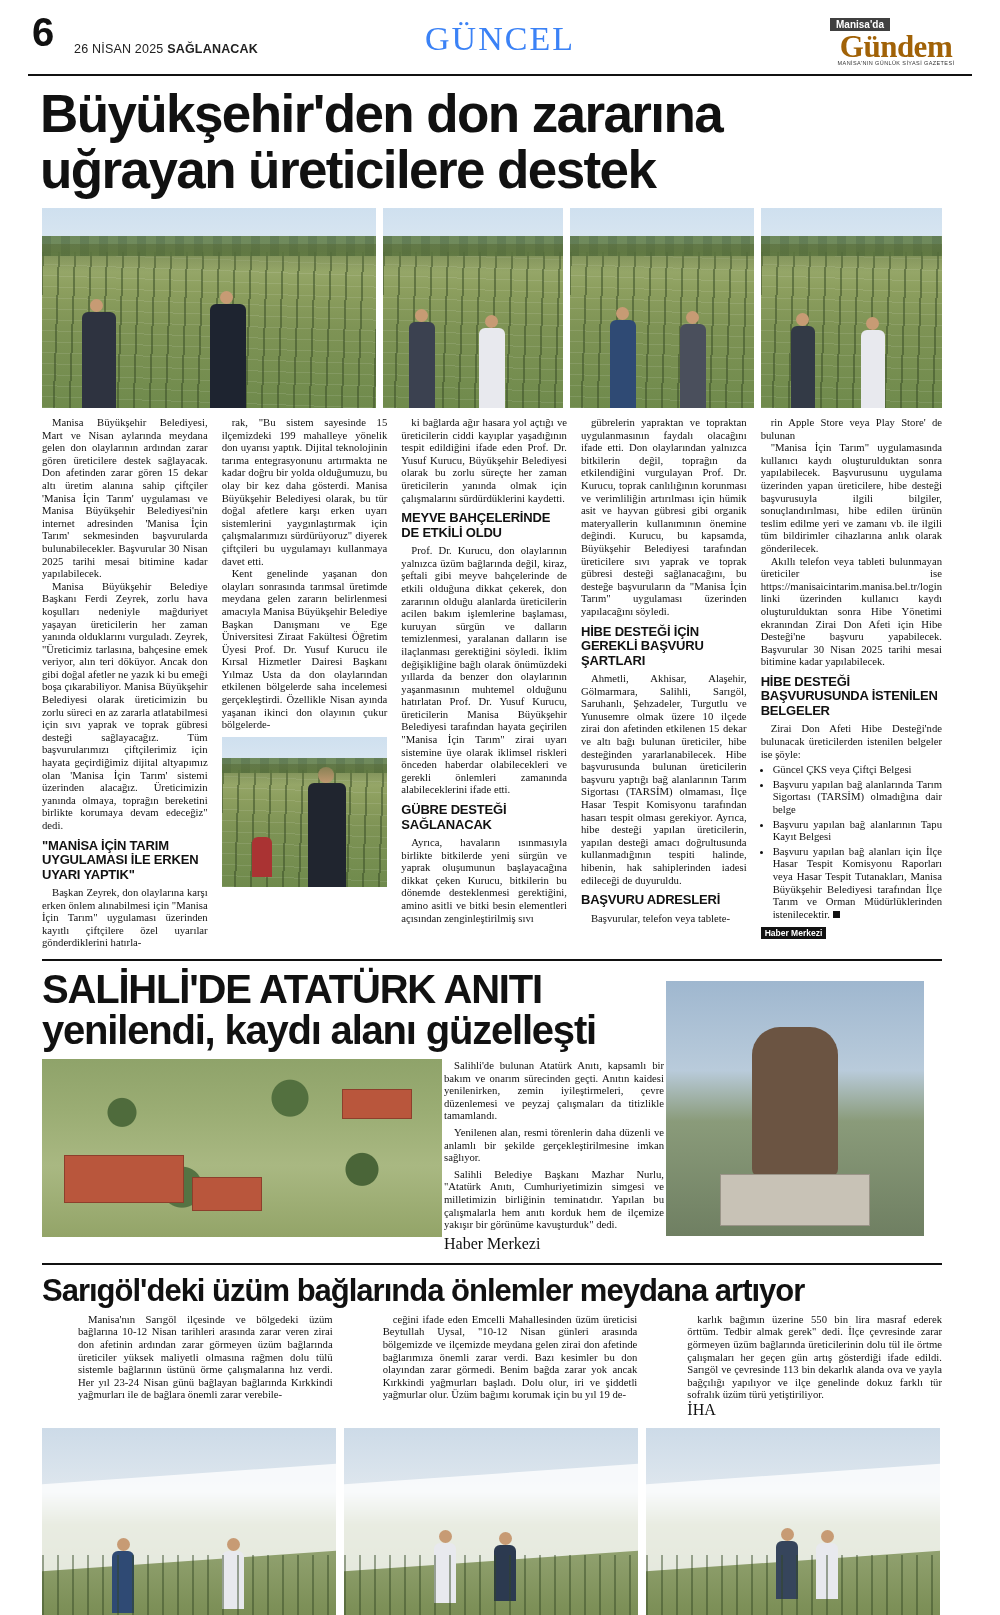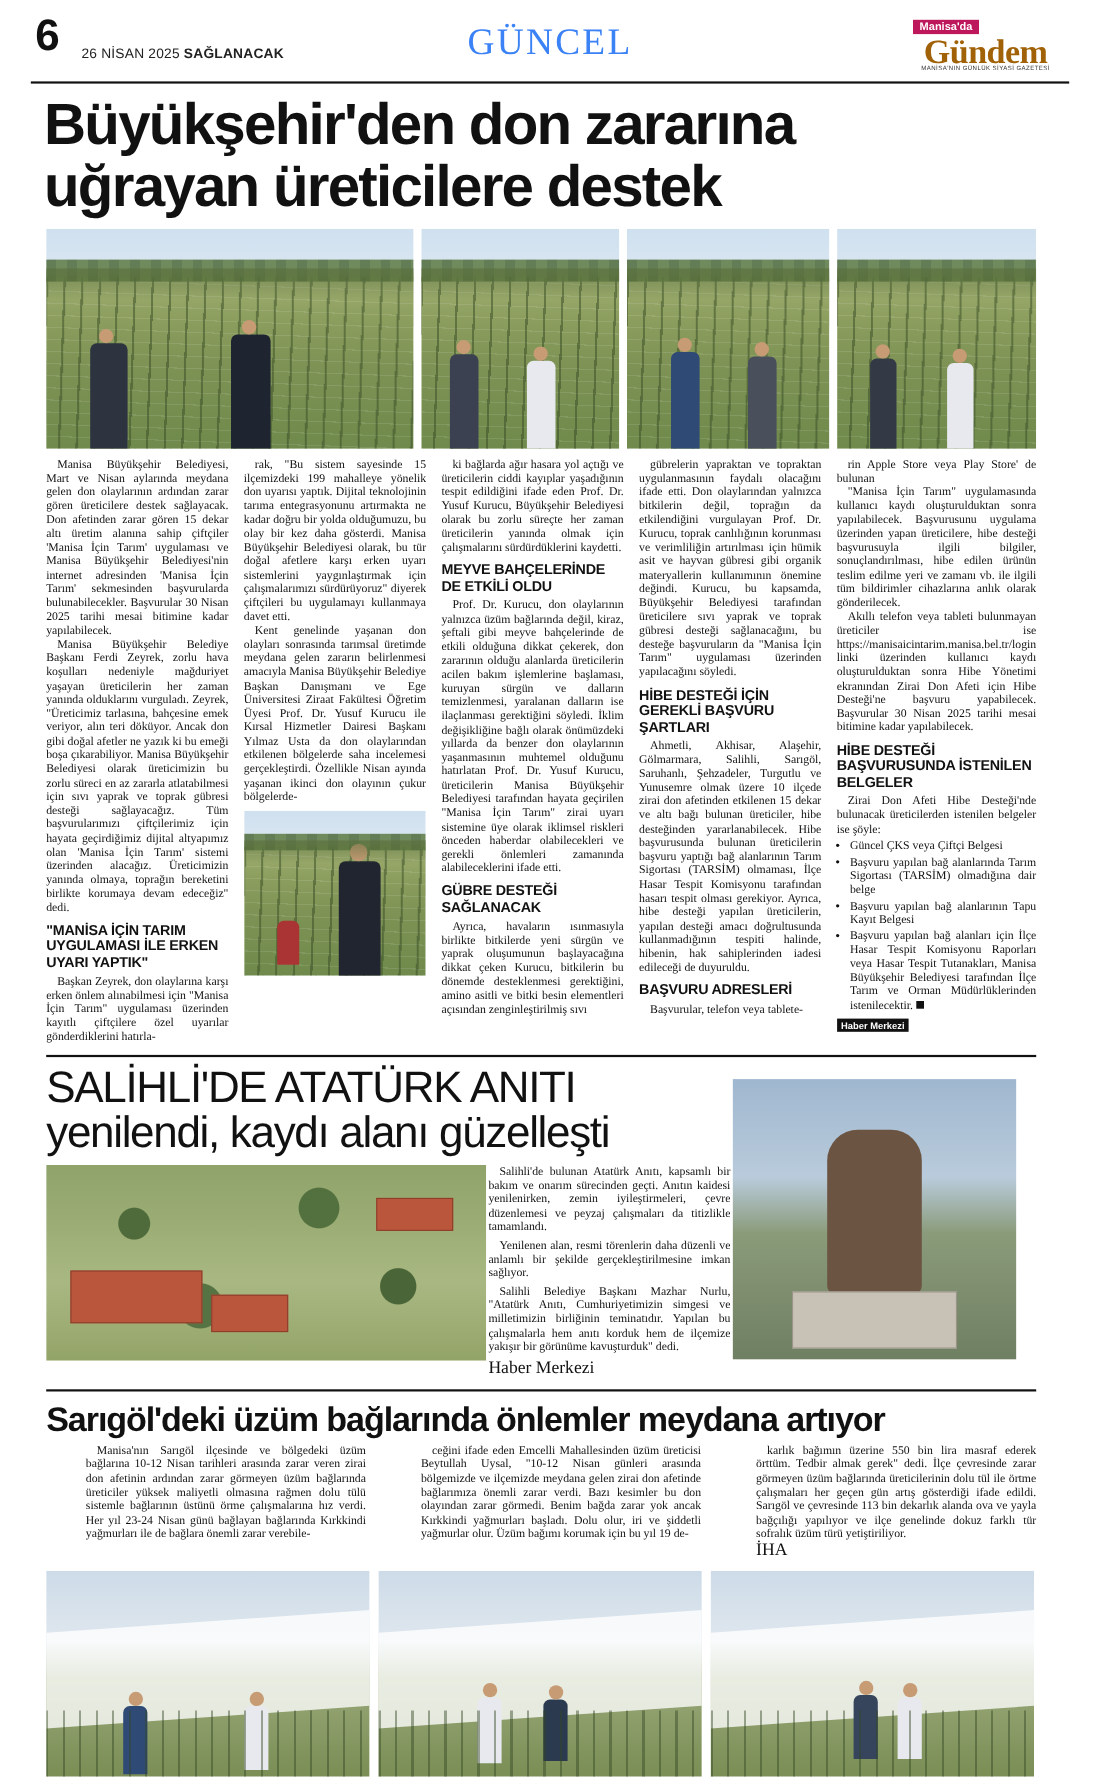--- a/index.html
+++ b/index.html
@@ -31,21 +31,21 @@
     position:absolute; left:50%; top:6px; transform:translateX(-50%);
     font-family:"Liberation Serif", serif;
     font-size:34px; letter-spacing:2px; color:#3b82f6;
   }
   .logo-box {
     position:absolute; right:0; top:0;
     width:152px; height:50px;
     background:#ffffff; text-align:center;
   }
   .logo-top {
-    background:#be185d; color:#fff;
+    background:#404040; color:#fff;
     font-family:"Liberation Sans", sans-serif;
     font-size:10px; font-weight:bold; line-height:13px;
     display:inline-block; padding:0 6px; margin:0 auto;
     position:relative; left:-36px;
   }
   .logo-main {
     font-family:"Liberation Serif", serif;
     font-weight:bold; font-size:31px; line-height:30px;
     color:#a16207; letter-spacing:-.5px;
   }
@@ -137,21 +137,21 @@
   .inline-photo {
     width:100%; height:150px; margin:6px 0 5px 0; overflow:hidden; position:relative;
   }
 
   
   .rule { height:2px; background:#111; margin:10px 14px 0 14px; width:900px; }
 
   
   .head2 {
     font-family:"Liberation Sans", sans-serif;
-    font-weight:normal; font-size:40px; line-height:41px;
+    font-weight:bold; font-size:40px; line-height:41px;
     letter-spacing:-1.2px; margin:8px 0 0 14px; width:900px;
   }
   .head2 .l2 { display:block; }
   .story2 { display:flex; gap:2px; margin:8px 0 0 14px; width:900px; }
   .s2-photo { width:400px; height:178px; overflow:hidden; position:relative; }
   .s2-text { width:220px; }
   .s2-text p { font-size:10.7px; line-height:12.6px; text-align:justify; text-indent:10px; margin:0 0 4px 0; }
   .s2-photo2 { width:258px; height:255px; overflow:hidden; position:relative; margin-top:-78px; }
 
   .aerial {

